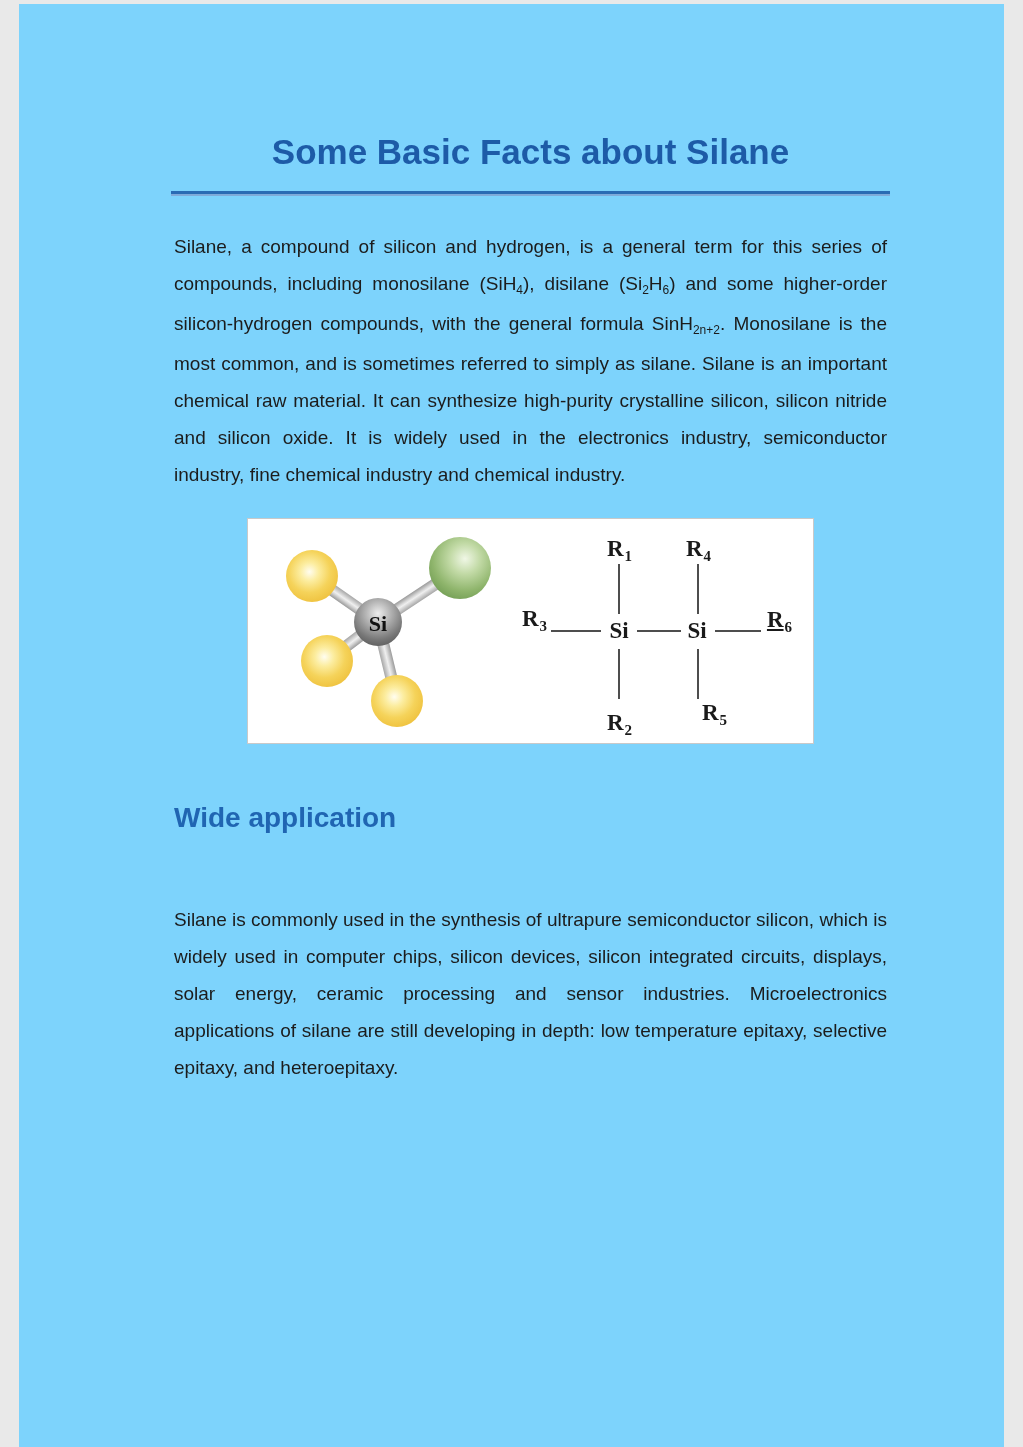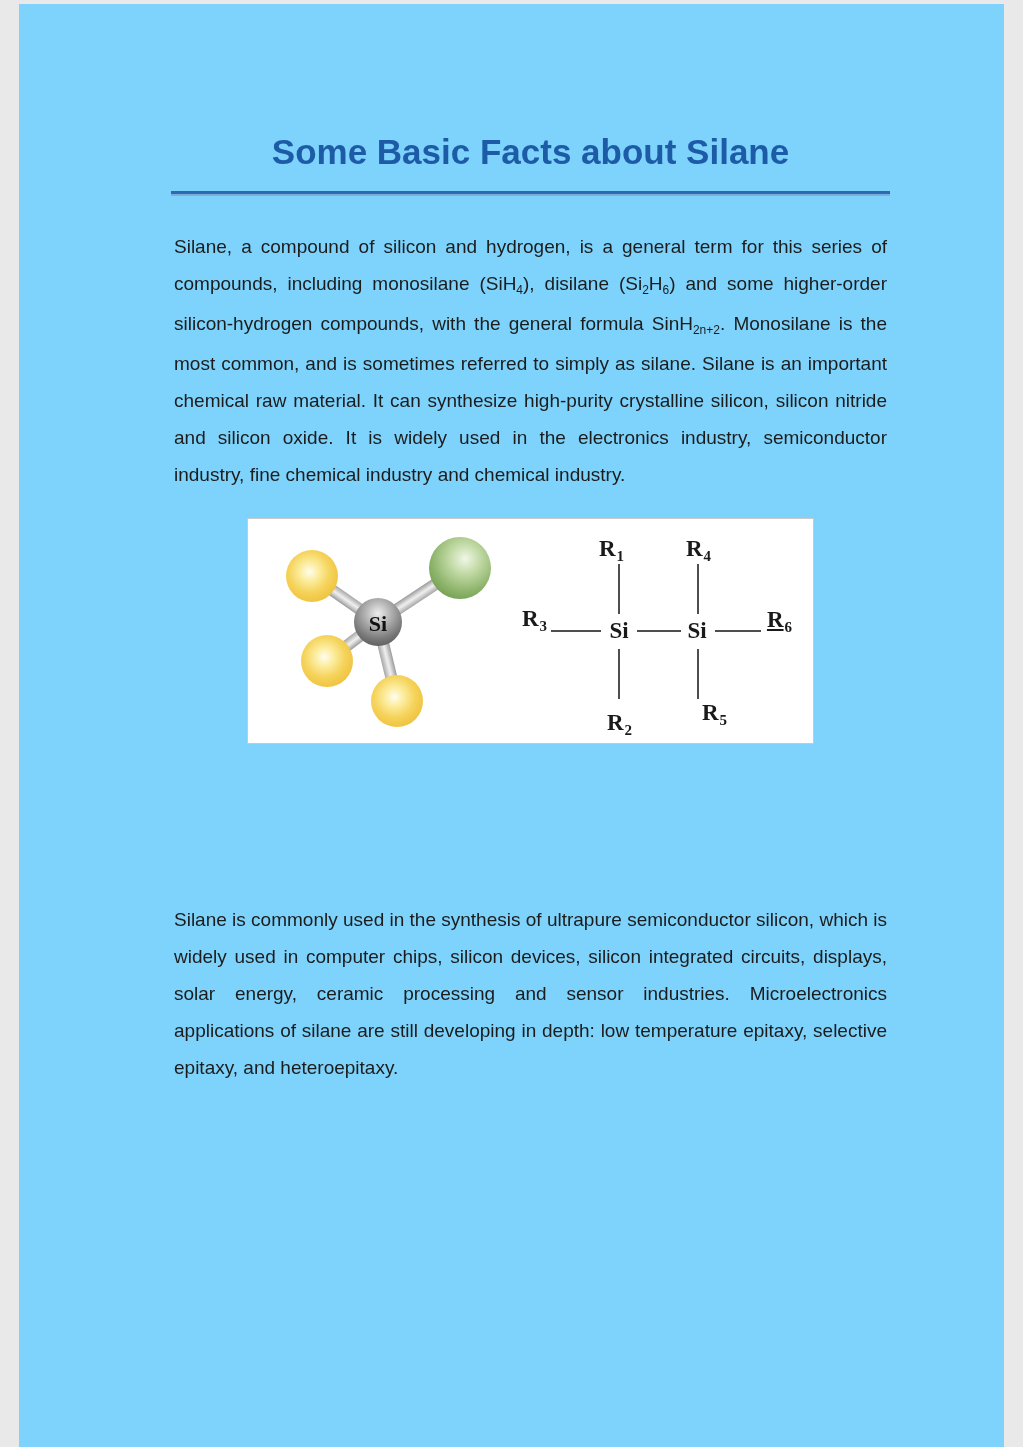--- a/index.html
+++ b/index.html
@@ -78,21 +78,21 @@
   .lv4 { left:449px; top:130px; }
   .lh1 { left:303px; width:50px; }
   .lh2 { left:389px; width:44px; }
   .lh3 { left:467px; width:46px; }
   .rlab {
     position:absolute; transform:translate(-50%,-50%); white-space:nowrap;
     font-family:"Liberation Serif", serif; font-weight:bold; font-size:23px; color:#1a1a1a;
     z-index:2;
   }
   .rsub { font-size:15px; position:relative; top:5px; left:1px; }
-  .p-r1 { left:363px; top:30px; }
+  .p-r1 { left:371px; top:30px; }
   .p-r4 { left:450px; top:30px; }
   .p-r3 { left:286px; top:100px; }
   .p-sil{ left:371px; top:112px; }
   .p-sir{ left:449px; top:112px; }
   .p-r6 { left:531px; top:101px;text-decoration:underline; }
   .p-r2 { left:371px; top:204px;text-align:right; }
   .p-r5 { left:466px; top:194px; }
   
   .fig-caption {
     position:absolute; top:758px; left:155px; width:713px;
@@ -149,17 +149,18 @@
     <span class="rlab p-r4"><span>R</span><span class="rsub">4</span></span>
     <span class="rlab p-r3"><span>R</span><span class="rsub">3</span></span>
     <span class="rlab p-sil">Si</span>
     <span class="rlab p-sir">Si</span>
     <span class="rlab p-r6"><span>R</span><span class="rsub">6</span></span>
     <span class="rlab p-r2"><span>R</span><span class="rsub">2</span></span>
     <span class="rlab p-r5"><span>R</span><span class="rsub">5</span></span>
   </div>
 
 
+  <h2 class="section-heading">Wide application</h2>
 
 
   <p class="body-par bullet-par">Silane is commonly used in the synthesis of ultrapure semiconductor silicon, which is widely used in computer chips, silicon devices, silicon integrated circuits, displays, solar energy, ceramic processing and sensor industries. Microelectronics applications of silane are still developing in depth: low temperature epitaxy, selective epitaxy, and heteroepitaxy.</p>
 
 </div>
 
 </body></html>

